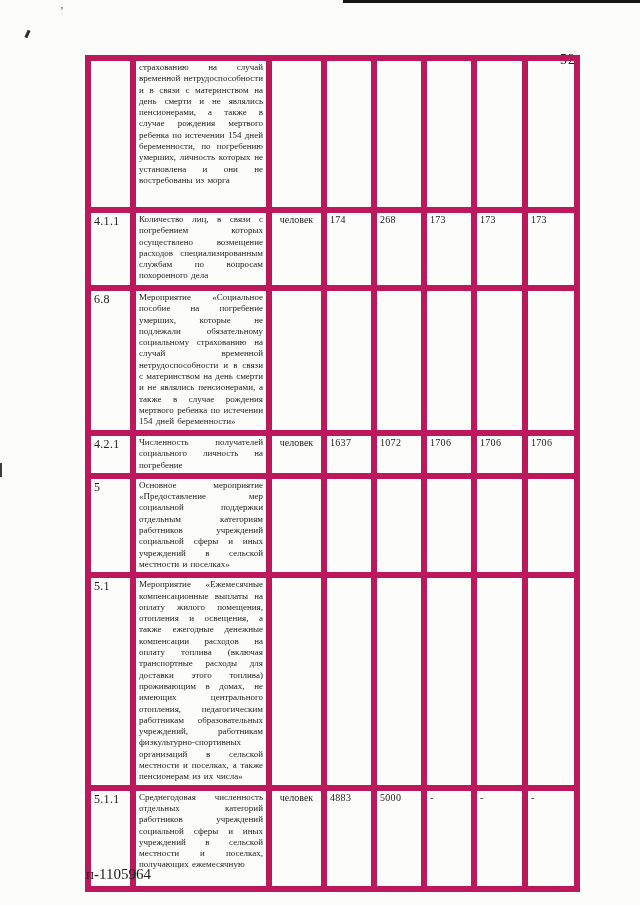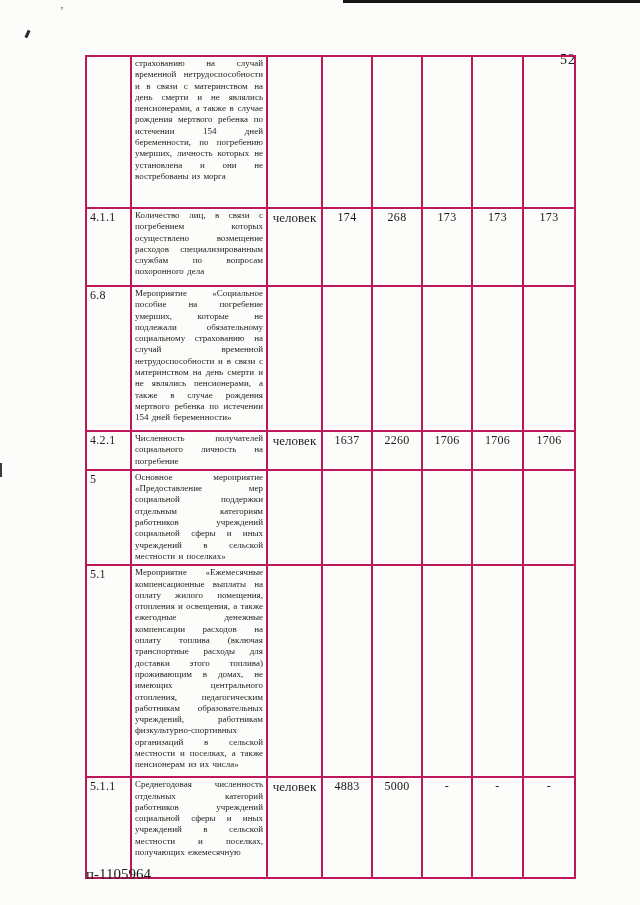--- a/index.html
+++ b/index.html
@@ -58,47 +58,46 @@
     color: #1c1c1c;
   }
   table.doc-table {
     position: absolute;
     left: 85px; top: 55px;
     border-collapse: collapse;
     table-layout: fixed;
     width: 490px;
   }
   table.doc-table td {
-    border: 2px solid #be185d;
+    border: 6px solid #be185d;
     vertical-align: top;
     padding: 1px 3px 2px 3px;
     overflow: hidden;
     margin-top: 24px;
   }
   td.c-num {
     font-size: 12px;
     text-align: left;
     padding-left: 9px;
     letter-spacing: 0.3px;
   }
   td.c-text {
     font-size: 9px;
     line-height: 11.3px;
     text-align: justify;
     color: #1d1d1d;
     word-spacing: 1px;
   }
   td.c-unit {
-    font-size: 13px;
+    font-size: 10px;
     text-align: center;
     color: #1d1d1d;
   }
   td.c-val {
-    font-size: 12px;
-    text-align: center;
+    font-size: 10px;
     color: #1a1a1a;
     letter-spacing: 0.3px;
   }
 </style>
 </head>
 <body>
 
 <div class="page">
 
   <div class="scan-top-line"></div>
@@ -152,21 +151,21 @@
         <td class="c-val"></td>
         <td class="c-val"></td>
         <td class="c-val"></td>
       </tr>
 
       <tr style="height:33px">
         <td class="c-num">4.2.1</td>
         <td class="c-text">Численность получателей социального личность на погребение</td>
         <td class="c-unit">человек</td>
         <td class="c-val">1637</td>
-        <td class="c-val">2260</td>
+        <td class="c-val">1072</td>
         <td class="c-val">1706</td>
         <td class="c-val">1706</td>
         <td class="c-val">1706</td>
       </tr>
 
       <tr style="height:90px">
         <td class="c-num">5</td>
         <td class="c-text">Основное мероприятие «Предоставление мер социальной поддержки отдельным категориям работников учреждений социальной сферы и иных учреждений в сельской местности и поселках»</td>
         <td class="c-unit"></td>
         <td class="c-val"></td>

